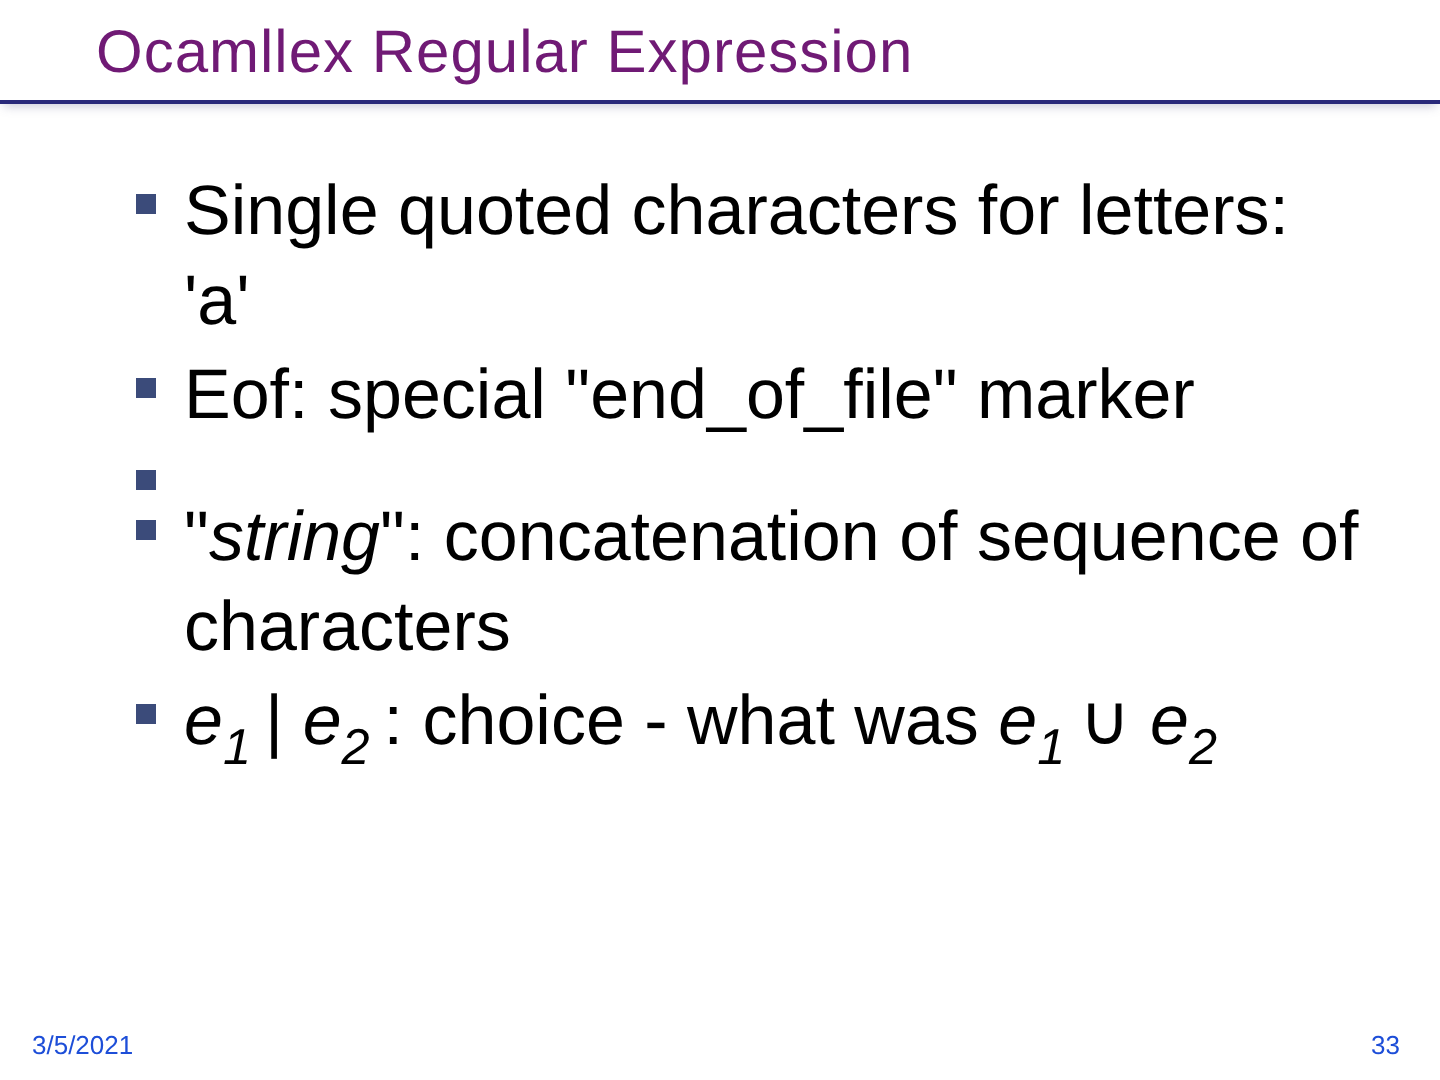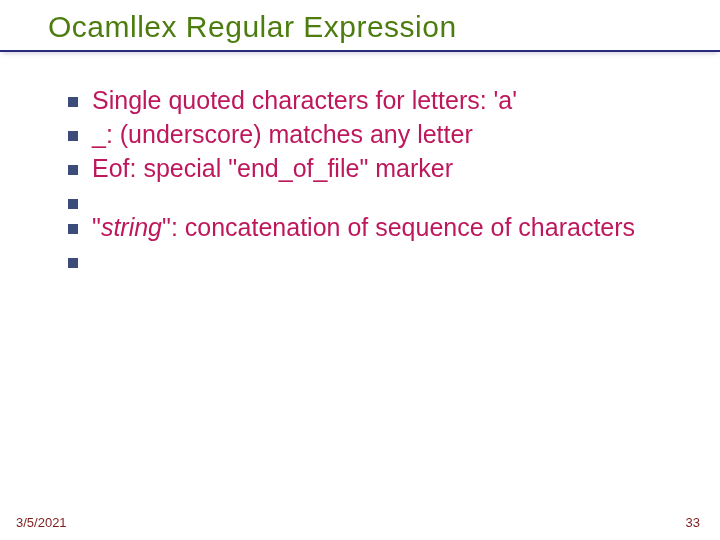--- a/index.html
+++ b/index.html
@@ -10,88 +10,85 @@
     position: relative;
   }
   .title-bar {
     padding: 10px 0 6px 48px;
     border-bottom: 2px solid #2a2a7a;
     margin-bottom: 4px;
     box-shadow: 0 3px 5px -2px rgba(100,100,140,0.35);
   }
   .title-text {
     font-size: 30px;
-    color: #4d7c0f;
+    color: #701a75;
     letter-spacing: 0.5px;
   }
   .content {
     padding: 28px 40px 0 68px;
   }
   .bullet-item {
     display: flex;
     align-items: flex-start;
     margin-bottom: 2px;
     line-height: 1.28;
   }
   .bullet {
     width: 10px;
     height: 10px;
     background: #3b4b7a;
     flex-shrink: 0;
     margin-top: 13px;
     margin-right: 14px;
   }
   .bullet-text {
-    font-size: 25px;
-    color: #be185d;
+    font-size: 35px;
+    color: #000000;
   }
   .italic { font-style: italic; text-align: center; }
   .sub { font-size: 0.72em; font-style: italic; vertical-align: sub; position: relative; top: 2px; }
   .footer {
     position: absolute;
     bottom: 10px;
     left: 0;
     width: 100%;
     padding: 0 20px 0 16px;
     display: flex;
     justify-content: space-between;
     font-family: Arial, sans-serif;
     font-size: 13px;
-    color: #7f1d1d;
+    color: #1d4ed8;
   }
   .union { font-family: "Arial", sans-serif; }
 </style>
 </head>
 <body>
 
 <div class="title-bar">
   <div class="title-text">Ocamllex Regular Expression</div>
 </div>
 
 <div class="content">
   <div class="bullet-item">
     <div class="bullet"></div>
     <div class="bullet-text">Single quoted characters for letters: 'a'</div>
   </div>
   <div class="bullet-item">
     <div class="bullet"></div>
-    <div class="bullet-text">_: (underscore) matches any letter</div>
-  </div>
-  <div class="bullet-item">
-    <div class="bullet"></div>
     <div class="bullet-text">Eof: special "end_of_file" marker</div>
   </div>
   <div class="bullet-item">
     <div class="bullet"></div>
   </div>
   <div class="bullet-item">
     <div class="bullet"></div>
     <div class="bullet-text">"<span class="italic">string</span>": concatenation of sequence of characters</div>
   </div>
   <div class="bullet-item">
     <div class="bullet"></div>
+    <div class="bullet-text"><span class="italic">e<span class="sub">1 </span></span>| <span class="italic">e<span class="sub">2 </span></span>: choice - what was <span class="italic">e<span class="sub">1 </span></span><span class="union">∪</span> <span class="italic">e<span class="sub">2</span></span></div>
   </div>
 </div>
 
 <div class="footer">
   <span>3/5/2021</span>
   <span>33</span>
 </div>
 
 </body></html>

